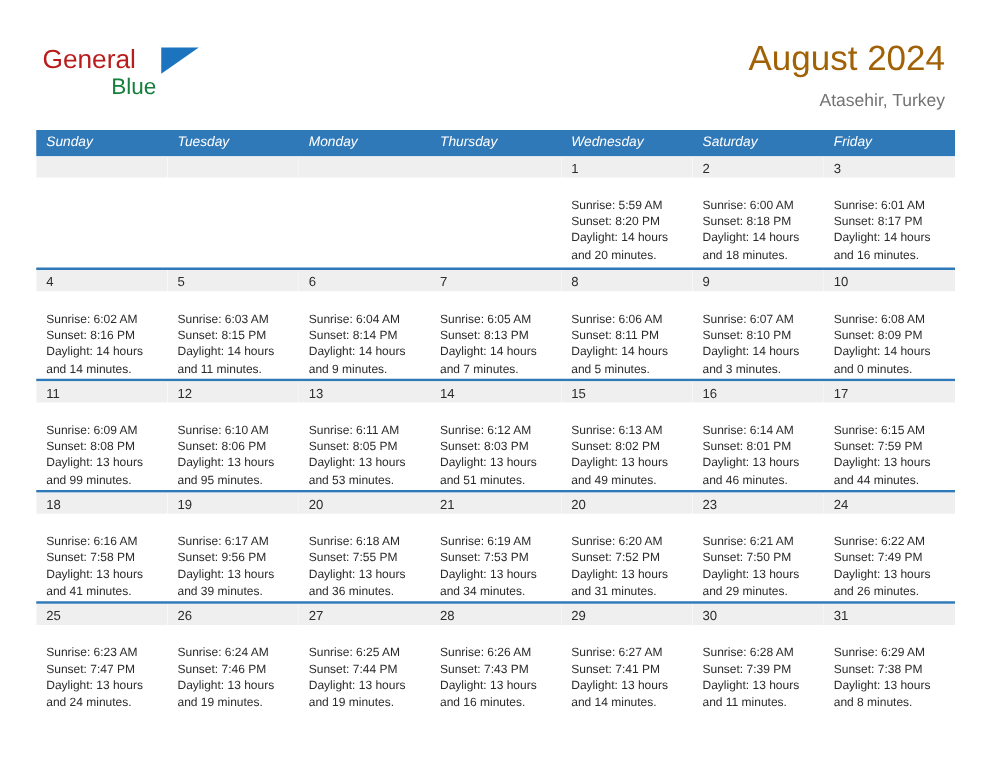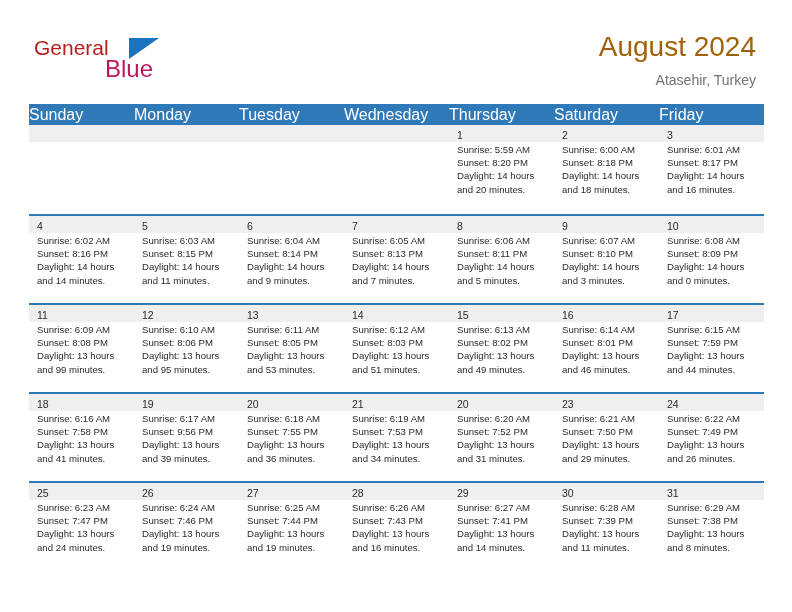--- a/index.html
+++ b/index.html
@@ -44,24 +44,24 @@
     left: 0;
     top: 0;
     font-size: 21px;
     letter-spacing: 0px;
     color: #b91c1c;
     font-family: "Liberation Sans", sans-serif;
     line-height: 24px;
   }
   .brand-blue {
     position: absolute;
-    left: 71px;
+    left: 55px;
     top: 21px;
-    font-size: 24px;
-    color: #be185d;
+    font-size: 18px;
+    color: #15803d;
     font-family: "Liberation Sans", sans-serif;
     line-height: 24px;
   }
   .brand-flag {
     position: absolute;
     left: 95px;
     top: 2px;
     width: 0;
     height: 0;
     border-left: 30px solid #1b74bd;
@@ -99,24 +99,26 @@
   }
 
   .dow-row {
     display: flex;
     background: #3079b9;
     height: 21px;
   }
   .dow-cell {
     flex: 1 1 0;
     color: #ffffff;
-    font-size: 16px;
+    font-size: 11px;
     line-height: 21px;
+    padding-left: 8px;
     box-sizing: border-box;
     white-space: nowrap;
+    font-style: italic;
   }
 
   .week-row {
     display: flex;
     border-top: 2px solid #3079b9;
     height: 89px;
     box-sizing: border-box;
   }
   .week-row.first {
     border-top: none;
@@ -138,21 +140,21 @@
     font-size: 10.5px;
     line-height: 17px;
     color: #2b2b2b;
     padding-left: 8px;
   }
   .day-cell.empty .day-number-band {
     background: #efefef;
   }
 
   .day-body {
-    padding: 1px 6px 0 8px;
+    padding: 16px 6px 0 8px;
   }
   .day-line {
     font-size: 9.6px;
     line-height: 13.2px;
     color: #2b2b2b;
     white-space: nowrap;
   }
 </style>
 </head>
 <body>
@@ -170,24 +172,24 @@
     <div class="title-block">
       <div class="month-title">August 2024</div>
       <div class="location-title">Atasehir, Turkey</div>
     </div>
 
   </div>
 
   <div class="calendar">
     <div class="dow-row" id="dow-row">
         <div class="dow-cell">Sunday</div>
+        <div class="dow-cell">Tuesday</div>
         <div class="dow-cell">Monday</div>
-        <div class="dow-cell">Tuesday</div>
+        <div class="dow-cell">Thursday</div>
         <div class="dow-cell">Wednesday</div>
-        <div class="dow-cell">Thursday</div>
         <div class="dow-cell">Saturday</div>
         <div class="dow-cell">Friday</div>
       </div>
     <div id="weeks-container">
         <div class="week-row first">
           <div class="day-cell empty">
             <div class="day-number-band"><span class="day-number"></span></div>
             <div class="day-body"></div>
           </div>
           <div class="day-cell empty">

